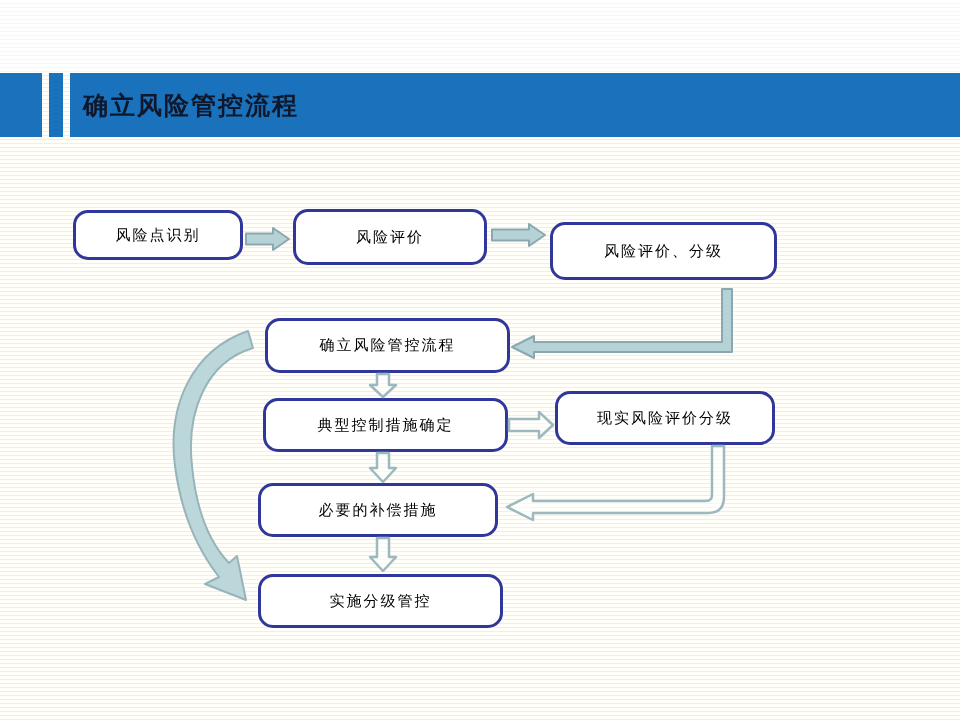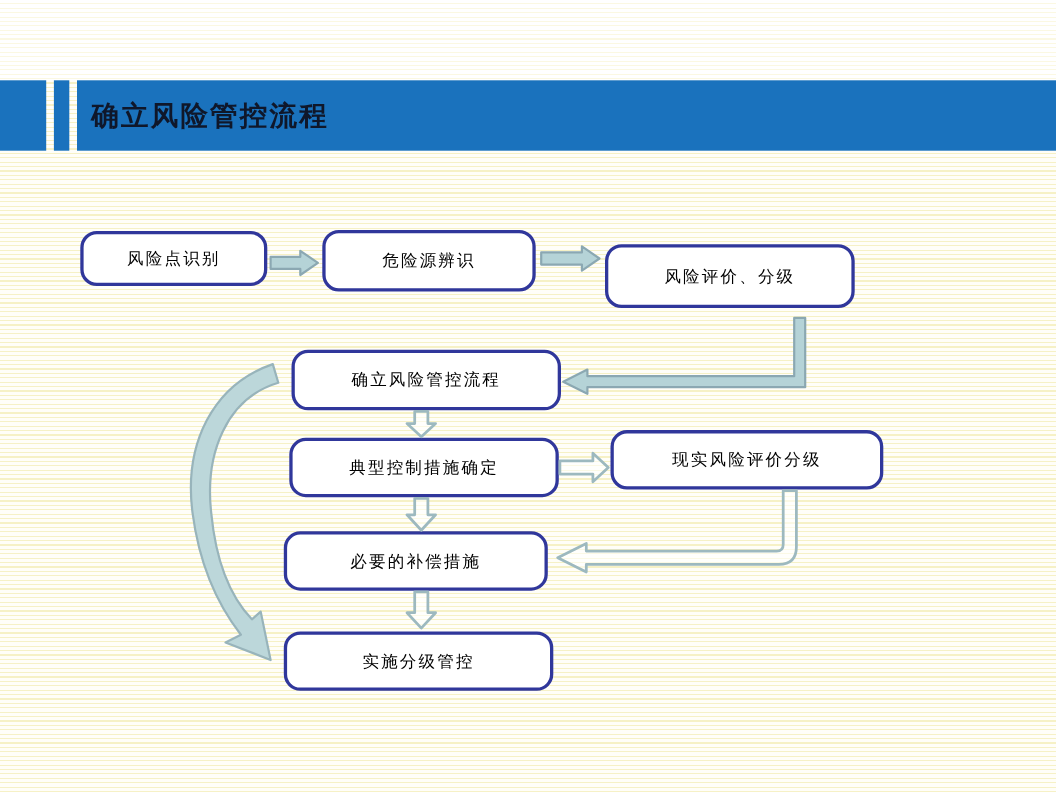--- a/index.html
+++ b/index.html
@@ -36,21 +36,21 @@
     position:absolute;background:#ffffff;border:3px solid var(--box_border);
     border-radius:15px;display:flex;align-items:center;justify-content:center;
     font-family:"Liberation Serif","DejaVu Serif",serif;
     font-size:15px;color:#000000;letter-spacing:2px;box-sizing:border-box;
   }
   .n1{left:73px; top:210px;width:170px;height:50px;}
   .n2{left:293px;top:209px;width:194px;height:56px;}
   .n3{left:550px;top:222px;width:227px;height:58px;}
   .n4{left:265px;top:318px;width:245px;height:55px;}
   .n5{left:263px;top:398px;width:245px;height:54px;}
-  .n6{left:555px;top:391px;width:248px;height:54px;}
+  .n6{left:555px;top:391px;width:220px;height:54px;}
   .n7{left:258px;top:483px;width:240px;height:54px;}
   .n8{left:258px;top:574px;width:245px;height:54px;font-family:Liberation Serif, serif;}
 
   svg.arrows{position:absolute;left:0;top:0;width:960px;height:720px;}
   .a-filled{fill:var(--arrow_fill);stroke:var(--arrow_stroke);stroke-width:2;stroke-linejoin:round;}
   .a-hollow{fill:rgba(255,255,255,0.55);stroke:var(--hollow_stroke);stroke-width:2.5;stroke-linejoin:round;}
   .a-curve{fill:var(--curve_fill);stroke:var(--curve_stroke);stroke-width:2;stroke-linejoin:round;}
 </style>
 </head>
 <body>
@@ -62,21 +62,21 @@
   <div class="hdr-square"></div>
   <div class="hdr-stripe"></div>
   <div class="hdr-bar">
     <span class="hdr-title">确立风险管控流程</span>
   </div>
 
   <div class="node n1">
     <span>风险点识别</span>
   </div>
   <div class="node n2">
-    <span>危险源辨识</span>
+    <span>风险评价</span>
   </div>
   <div class="node n3">
     <span>风险评价、分级</span>
   </div>
   <div class="node n4">
     <span>确立风险管控流程</span>
   </div>
   <div class="node n5">
     <span>典型控制措施确定</span>
   </div>

